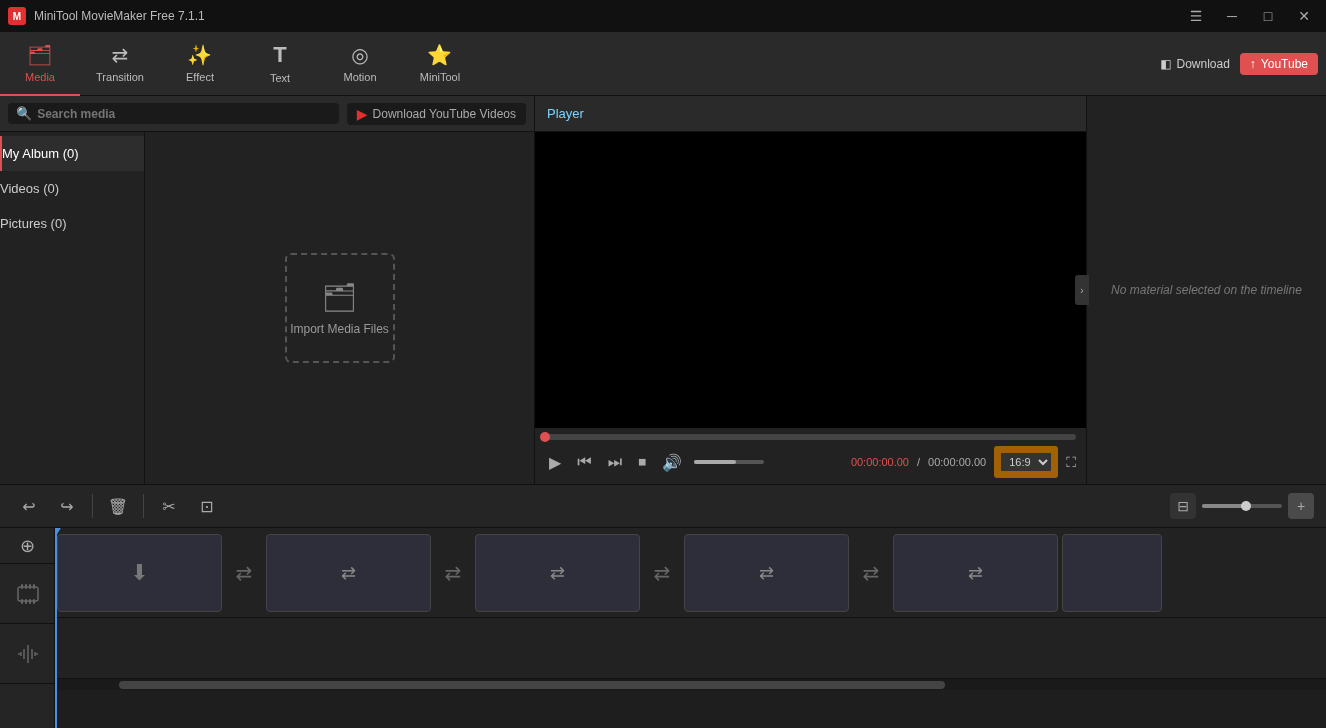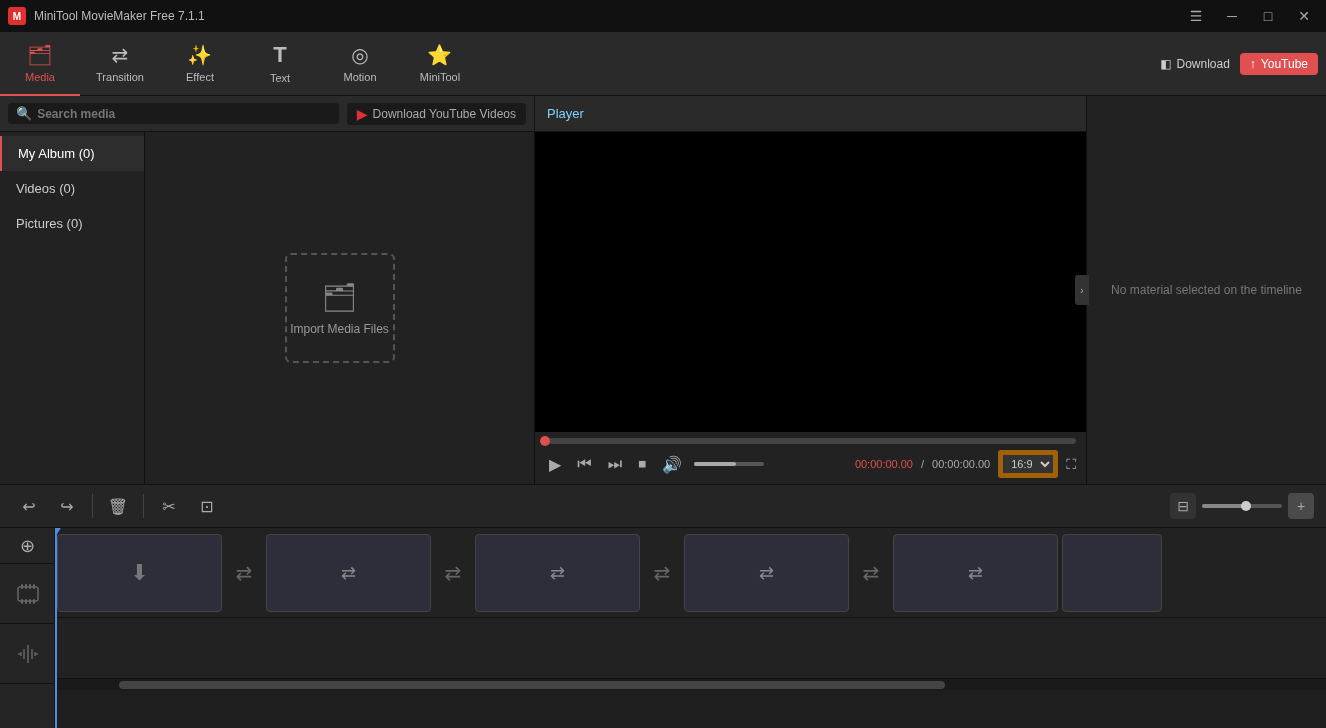--- a/index.html
+++ b/index.html
@@ -92,21 +92,21 @@
     #left-content {
       display: flex; flex: 1;
     }
     #sidebar {
       width: 145px;
       background: #222;
       border-right: 1px solid #111;
       padding-top: 4px;
     }
     .sidebar-item {
-      padding: 10px 16px;
+      padding: 10px 0;
       font-size: 13px; color: #ccc; cursor: pointer;
     }
     .sidebar-item.active { background: #2d2d2d; border-left: 2px solid #e05050; color: white; }
 
     #media-area {
       flex: 1;
       display: flex; align-items: center; justify-content: center;
     }
     #import-box {
       display: flex; flex-direction: column; align-items: center; justify-content: center;
@@ -160,21 +160,21 @@
     .ctrl-btn {
       background: none; border: none; color: #aaa; font-size: 16px; cursor: pointer; padding: 2px 4px;
     }
     #time-display { font-size: 11px; color: #e05050; margin-left: auto; }
     #time-total { font-size: 11px; color: #aaa; }
     #volume-slider {
       width: 70px; height: 4px; background: #555; border-radius: 2px; position: relative;
     }
     #volume-fill { width: 60%; height: 100%; background: #aaa; border-radius: 2px; }
     #aspect-select {
-      background: #333; border: 5px solid #a16207; color: #ccc; font-size: 11px;
+      background: #333; border: 7px solid #a16207; color: #ccc; font-size: 11px;
       padding: 2px 4px; border-radius: 3px; cursor: pointer;
     }
     #fullscreen-btn { font-size: 14px; color: #aaa; cursor: pointer; }
 
     
     #right-panel {
       width: 240px;
       background: #222;
       border-left: 1px solid #111;
       display: flex; flex-direction: column;
@@ -182,21 +182,21 @@
       position: relative;
     }
     #panel-toggle {
       position: absolute; left: -12px; top: 50%;
       transform: translateY(-50%);
       width: 14px; height: 30px;
       background: #333; border-radius: 3px 0 0 3px;
       display: flex; align-items: center; justify-content: center;
       cursor: pointer; font-size: 10px; color: #aaa;
     }
-    #no-material-text { font-size: 12px; color: #777; text-align: left; padding: 16px; }
+    #no-material-text { font-size: 12px; color: #777; text-align: left; padding: 16px; font-style: italic; }
 
     
     #edit-toolbar {
       height: 44px;
       background: #252525;
       border-top: 1px solid #111;
       border-bottom: 1px solid #111;
       display: flex; align-items: center;
       padding: 0 12px; gap: 4px;
     }

